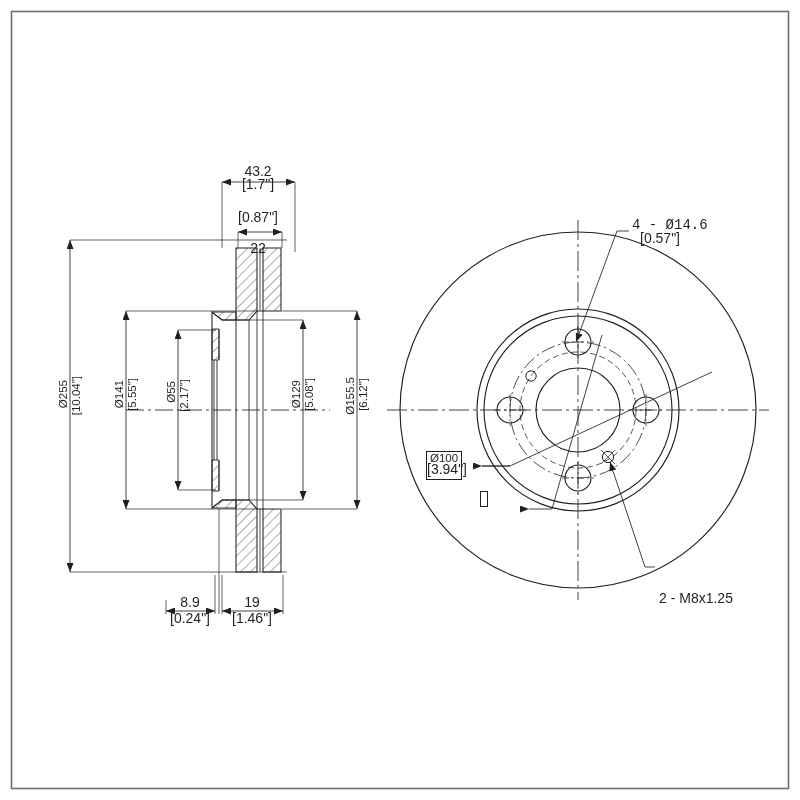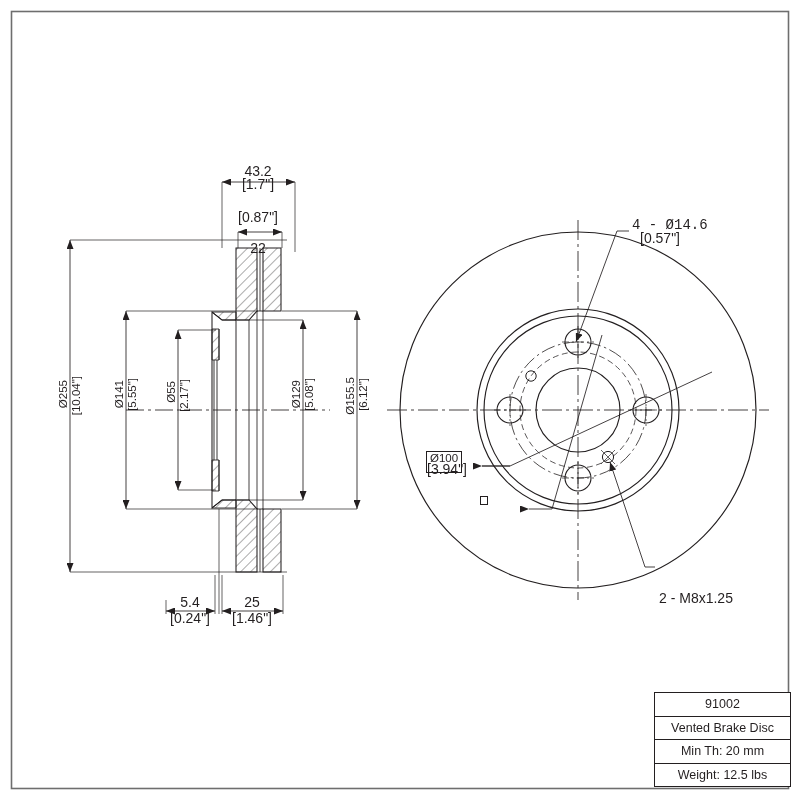--- a/index.html
+++ b/index.html
@@ -5,21 +5,21 @@
   html,body{margin:0;padding:0;background:#ffffff;}
   body{width:800px;height:800px;overflow:hidden;
        font-family:"Liberation Sans","DejaVu Sans",sans-serif;color:#231f20;}
   #sheet{position:relative;width:800px;height:800px;}
   #drawing{position:absolute;left:0;top:0;width:800px;height:800px;}
   .lbl{position:absolute;font-size:14px;line-height:12.5px;color:#231f20;
        white-space:nowrap;letter-spacing:0px;}
   .lbl.c{text-align:center;transform:translateX(-50%);}
   .vlbl{position:absolute;font-size:11.5px;line-height:12.5px;color:#231f20;
         white-space:nowrap;writing-mode:vertical-rl;transform:rotate(180deg);}
-  .boxed{border:1px solid #231f20;padding:0px 3px 7px 3px;display:inline-block;
+  .boxed{border:1px solid #231f20;padding:0px 3px 14px 3px;display:inline-block;
          background:#fff;font-size:11.5px;line-height:13px;}
   #titleblock{position:absolute;left:654px;top:692px;width:135px;
               border:1px solid #231f20;border-bottom:none;background:#fff;}
   #titleblock .tb-row{border-bottom:1px solid #231f20;height:22.5px;
               display:flex;align-items:center;justify-content:center;
               font-size:12.5px;color:#231f20;}
 </style>
 </head>
 <body>
 
@@ -193,41 +193,35 @@
 
   <div class="vlbl" style="left:165px;top:381px;">Ø55</div>
   <div class="vlbl" style="left:178px;top:379px;">[2.17"]</div>
 
   <div class="vlbl" style="left:290px;top:380px;">Ø129</div>
   <div class="vlbl" style="left:303px;top:378px;">[5.08"]</div>
 
   <div class="vlbl" style="left:344px;top:377px;">Ø155.5</div>
   <div class="vlbl" style="left:357px;top:378px;">[6.12"]</div>
 
-  <div class="lbl c" style="left:190px;top:596px;">5.4</div>
+  <div class="lbl c" style="left:190px;top:596px;">8.9</div>
   <div class="lbl c" style="left:190px;top:612px;">[0.24"]</div>
 
-  <div class="lbl c" style="left:252px;top:596px;">25</div>
+  <div class="lbl c" style="left:252px;top:596px;">19</div>
   <div class="lbl c" style="left:252px;top:612px;">[1.46"]</div>
 
   <div class="lbl" style="left:632px;top:219px;font-family:Liberation Mono, monospace;">4 - Ø14.6</div>
   <div class="lbl" style="left:640px;top:232px;">[0.57"]</div>
 
   <div style="position:absolute;left:426px;top:448px;">
     <span class="boxed">Ø100</span>
     <div class="lbl" style="left:1px;top:15px;">[3.94"]</div>
   </div>
 
   <div style="position:absolute;left:480px;top:491px;">
     <span class="boxed"></span>
     <div class="lbl" style="left:1px;top:15px;"></div>
   </div>
 
   <div class="lbl" style="left:659px;top:592px;">2 - M8x1.25</div>
 
-  <div id="titleblock">
-    <div class="tb-row">91002</div>
-    <div class="tb-row">Vented Brake Disc</div>
-    <div class="tb-row">Min Th: 20 mm</div>
-    <div class="tb-row">Weight: 12.5 lbs</div>
-  </div>
 
 </div>
 
 </body></html>

